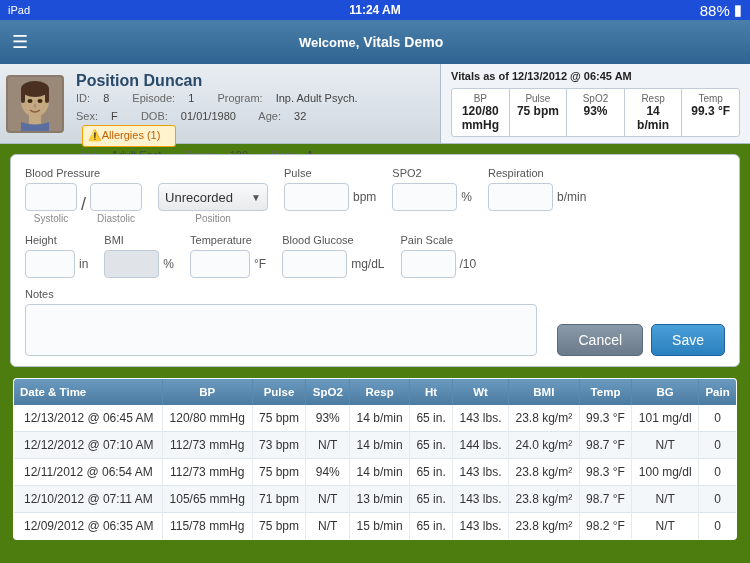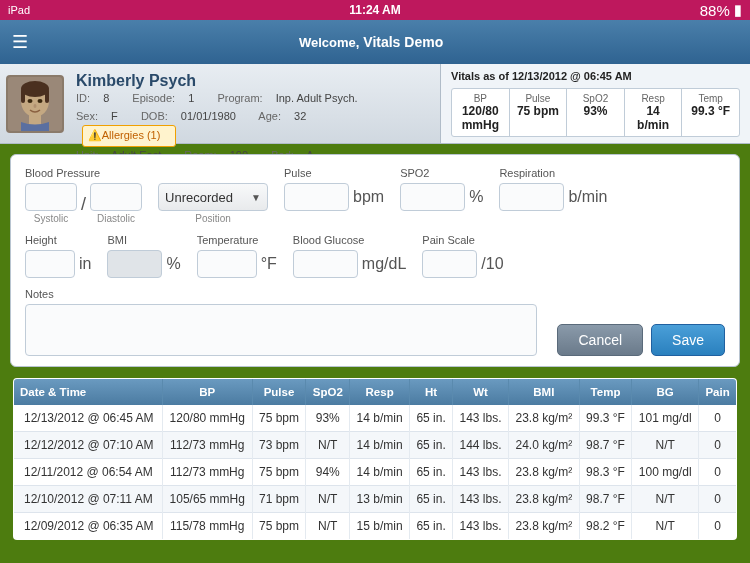--- a/index.html
+++ b/index.html
@@ -1,20 +1,20 @@
 <!DOCTYPE html>
 <html><head>
   <meta charset="utf-8">
   <style>
     * { box-sizing: border-box; margin: 0; padding: 0; }
     body { font-family: 'Helvetica Neue', Arial, sans-serif; font-size: 13px; background: #c8cdd4; width: 750px; height: 563px; overflow: hidden; }
 
     
     .status-bar {
-      background: #be185d;
+      background: #1d4ed8;
       color: #fff;
       font-size: 11px;
       display: flex;
       justify-content: space-between;
       align-items: center;
       padding: 2px 8px;
       height: 20px;
     }
     .status-bar-center { position: absolute; left: 50%; transform: translateX(-50%); font-weight: 600; font-size: 12px; }
     .status-bar-left { font-size: 11px; }
@@ -150,21 +150,21 @@
     .form-input {
       border: 1px solid #c0ccd8;
       border-radius: 4px;
       padding: 4px 6px;
       font-size: 13px;
       height: 28px;
       background: #fafbfc;
       color: #222;
     }
     .input-group { display: flex; align-items: center; gap: 4px; }
-    .input-suffix { font-size: 16px; color: #555; }
+    .input-suffix { font-size: 12px; color: #555; }
     .sublabel { font-size: 10px; color: #888; text-align: center; margin-top: 2px; }
 
     
     .position-select {
       display: flex;
       align-items: center;
       border: 1px solid #c0ccd8;
       border-radius: 4px;
       background: linear-gradient(to bottom, #f8f9fa, #e8eaec);
       height: 28px;
@@ -311,21 +311,21 @@
         <ellipse cx="27" cy="29" rx="1.5" ry="2" fill="#b09070"></ellipse>
 
         <path d="M22 33 Q27 37 32 33" stroke="#8a6040" stroke-width="1.5" fill="none"></path>
 
         <path d="M13 54 L13 45 Q27 50 41 45 L41 54 Z" fill="#5a6fa0"></path>
       </svg>
     </div>
   </div>
 
   <div class="patient-info">
-    <div class="patient-name">Kimberly Psych</div>
+    <div class="patient-name">Position Duncan</div>
     <div class="patient-details">
       <span><span class="label">ID:</span> <span>8</span></span>
       <span><span class="label">Episode:</span> <span>1</span></span>
       <span><span class="label">Program:</span> <span>Inp. Adult Psych.</span></span>
     </div>
     <div class="patient-details">
       <span><span class="label">Sex:</span> <span>F</span></span>
       <span><span class="label">DOB:</span> <span>01/01/1980</span></span>
       <span><span class="label">Age:</span> <span>32</span></span>
       <span class="allergy-badge">

